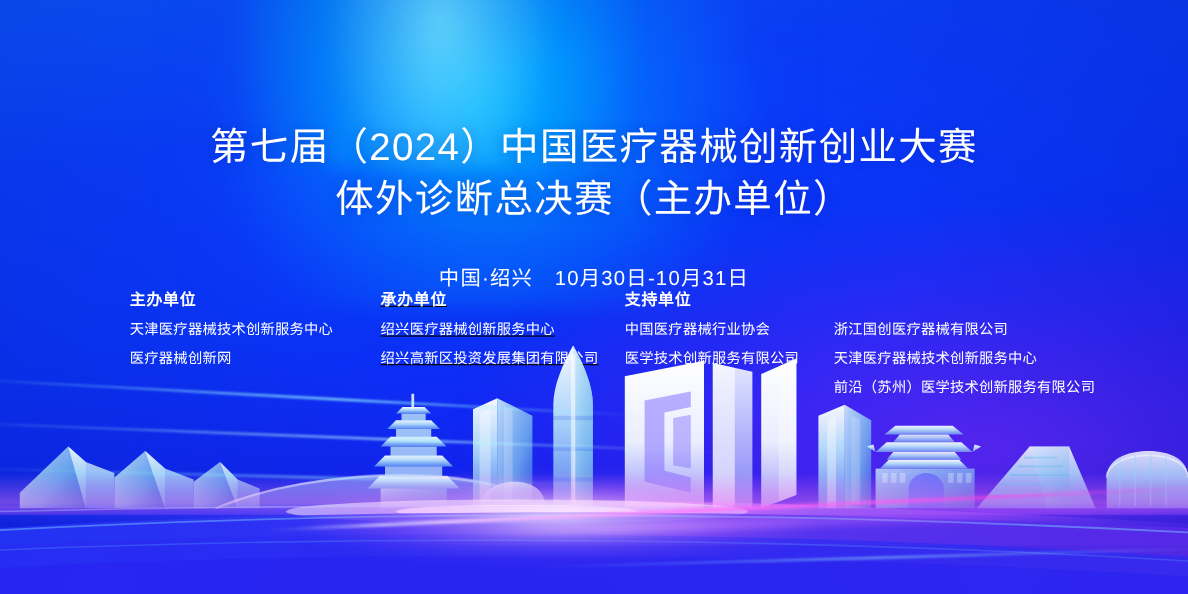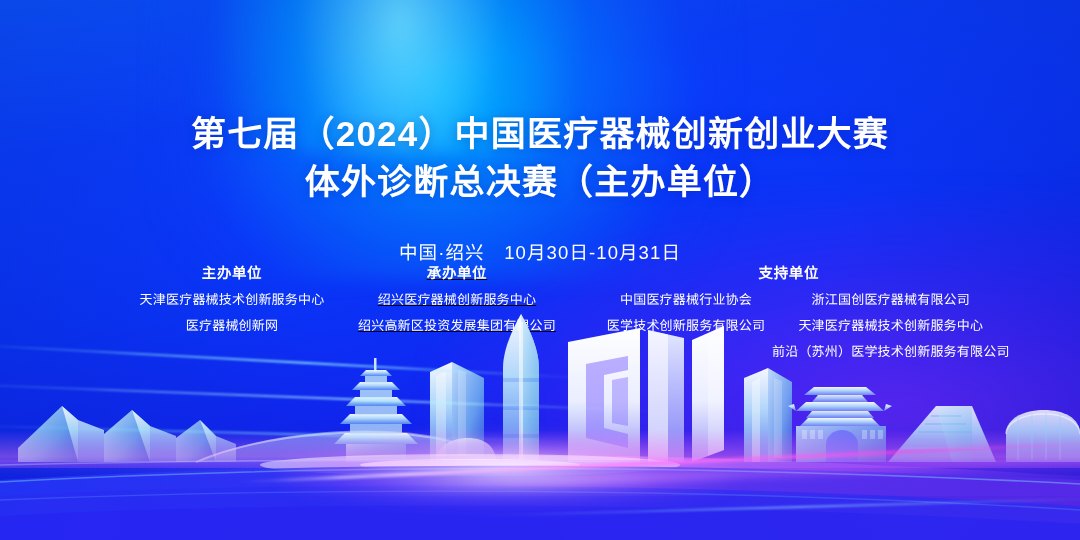--- a/index.html
+++ b/index.html
@@ -109,21 +109,21 @@
   .title-block {
     position: absolute;
     left: 0;
     right: 0;
     top: 110px;
     text-align: center;
   }
   .title-line {
     color: #ffffff;
     font-size: 35px;
-    font-weight: 700;
+    font-weight: 400;
     letter-spacing: 1.2px;
     line-height: 1.38;
     white-space: nowrap;
     text-shadow: 0 1px 10px rgba(0,30,160,0.35);
   }
   .subtitle-line {
     margin-top: 31px;
     color: #ffffff;
     font-size: 18.5px;
     font-weight: 500;
@@ -133,21 +133,21 @@
 
   
   .orgs {
     position: absolute;
     left: 118px;
     top: 266px;
     right: 84px;
     display: flex;
     align-items: flex-start;
   }
-  .org-col { flex: 0 0 auto; text-align: center; }
+  .org-col { flex: 0 0 auto; }
   .org-col.mainsponsor  { width: 228px; }
   .org-col.organiser    { width: 222px; text-decoration: underline; }
   .org-col.supporter    { flex: 1 1 auto; }
 
   .org-heading {
     color: #ffffff;
     font-size: 14.5px;
     font-weight: 700;
     letter-spacing: 0.6px;
     line-height: 1;
@@ -161,22 +161,21 @@
     letter-spacing: 0.2px;
     line-height: 1;
     margin-bottom: 13px;
     white-space: nowrap;
   }
   .org-item:last-child { margin-bottom: 0; }
 
   .supporter-grid {
     display: flex;
     align-items: flex-start;
-    gap: 0;
-    margin-left: 32px;
+    gap: 18px;
   }
   .supporter-grid .sup-col-a { width: 172px; flex: 0 0 auto; }
   .supporter-grid .sup-col-b { flex: 1 1 auto; }
 
   
   .skyline-wrap {
     position: absolute;
     left: 0;
     right: 0;
     bottom: 0;

